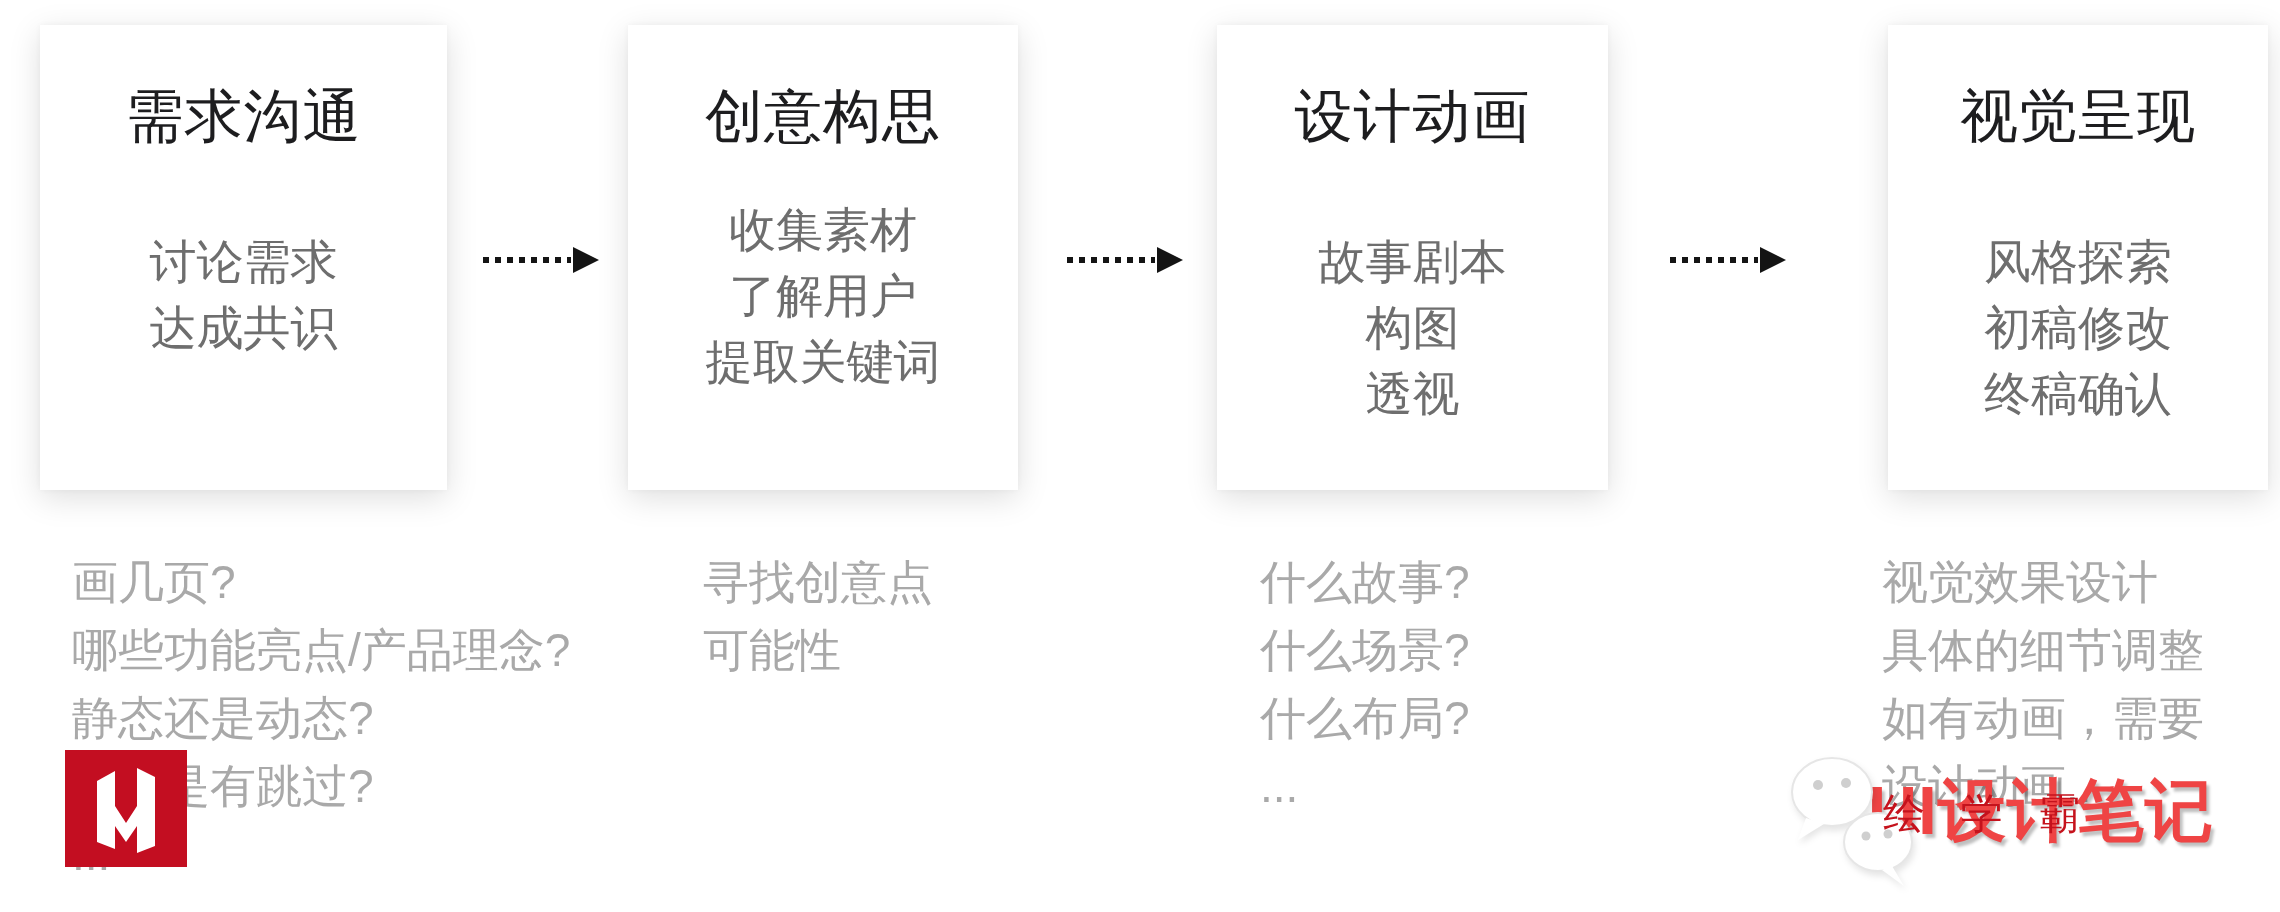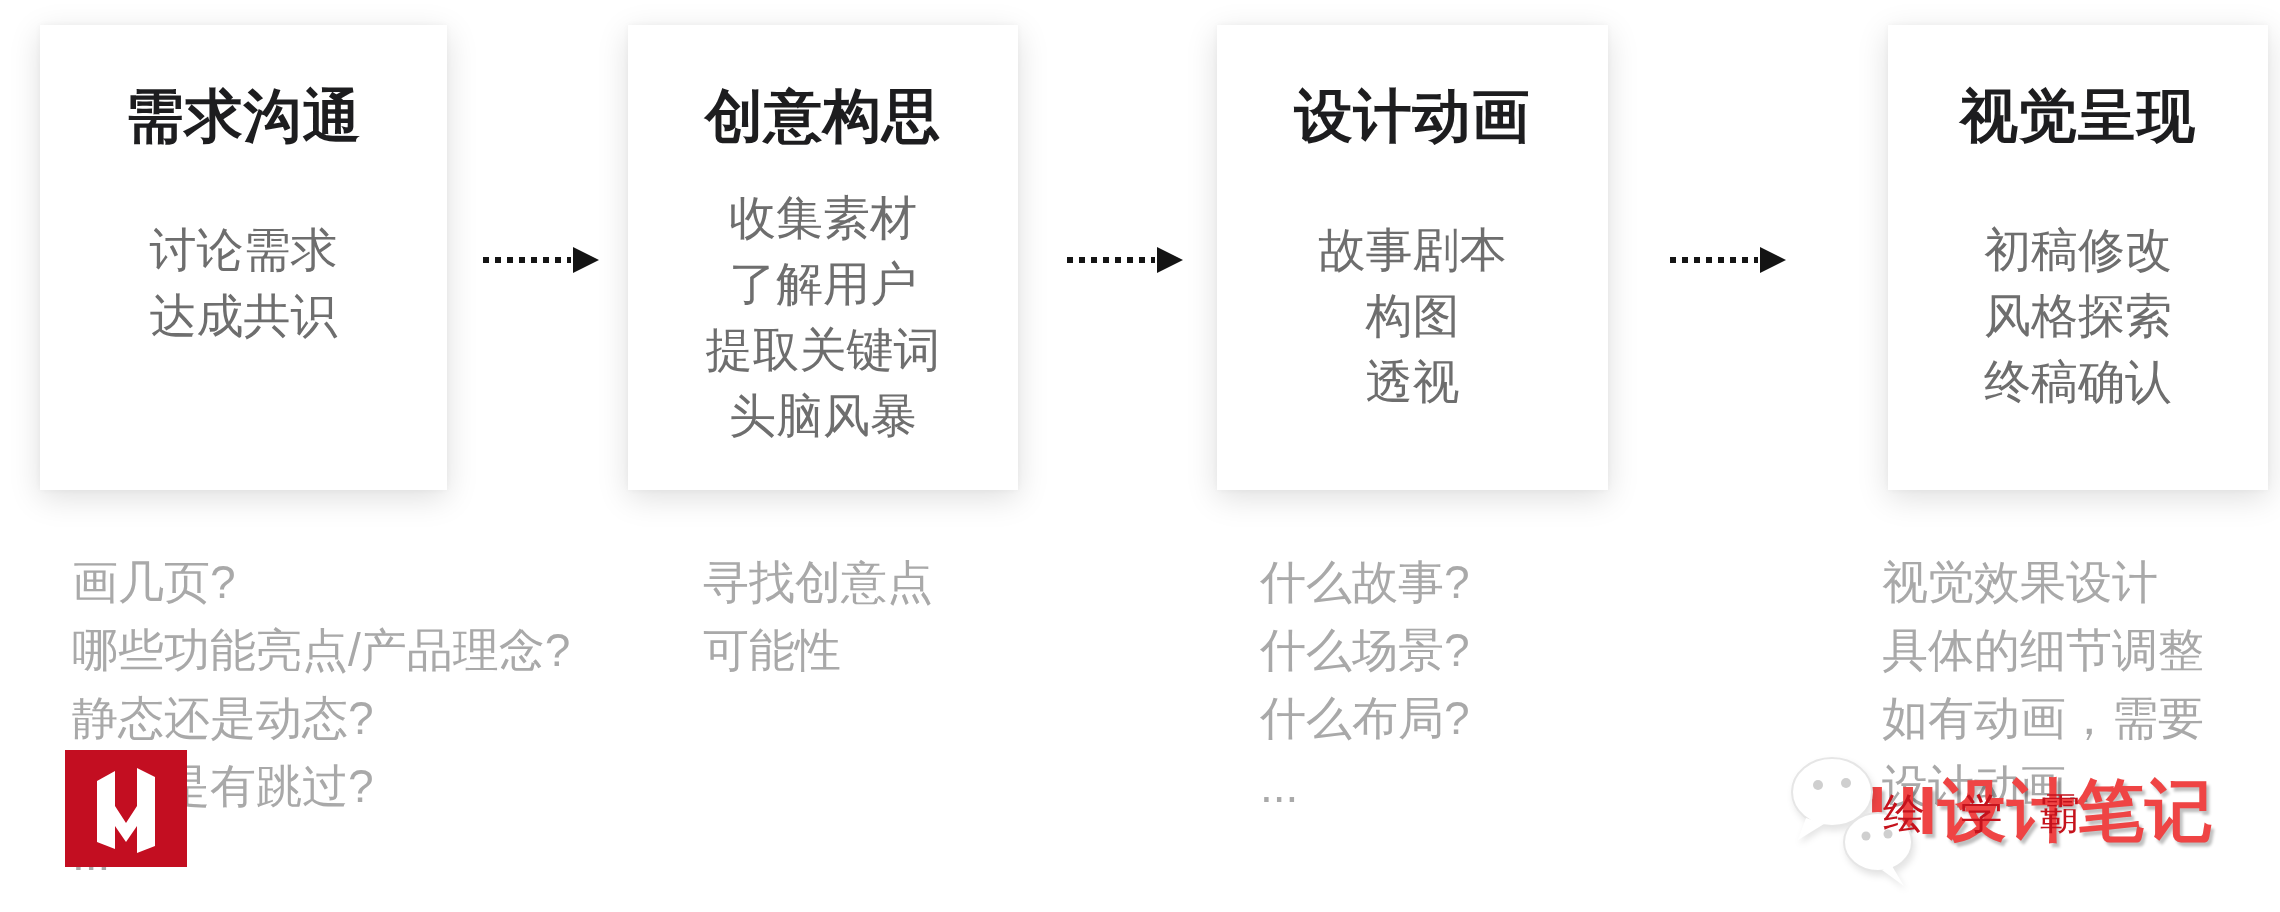--- a/index.html
+++ b/index.html
@@ -11,21 +11,21 @@
   .card{
     position:absolute;top:25px;height:465px;background:#ffffff;
     box-shadow:0 8px 30px rgba(0,0,0,.13), 0 0 6px rgba(0,0,0,.04);
     display:flex;flex-direction:column;align-items:center;
   }
   .c1{left:40px;width:407px}
   .c2{left:628px;width:390px}
   .c3{left:1217px;width:391px}
   .c4{left:1888px;width:380px}
   .card-title{
-    margin:60px 0 4px;font-size:58px;font-weight:700;color:#1d1d1f;
+    margin:60px 0 16px;font-size:58px;font-weight:400;color:#1d1d1f;
     letter-spacing:1px;line-height:62px;text-align:center;
   }
   .card-items{margin-top:66px;text-align:center;}
   .c2 .card-items{margin-top:34px;}
   .card-item{font-size:47px;line-height:66px;color:#6e6e6e;}
   
   .arrow{position:absolute;top:247px;height:26px;display:flex;align-items:center;}
   .a1{left:483px}.a2{left:1067px}.a3{left:1670px}
   .arrow-dots{
     width:88px;height:6px;
@@ -66,38 +66,37 @@
         <div class="card-item">达成共识</div>
       </div>
   </section>
 
   <section class="card c2">
     <h2 class="card-title">创意构思</h2>
     <div class="card-items">
         <div class="card-item">收集素材</div>
         <div class="card-item">了解用户</div>
         <div class="card-item">提取关键词</div>
-        <div class="card-item">头脑风暴</div>
       </div>
   </section>
 
   <section class="card c3">
     <h2 class="card-title">设计动画</h2>
     <div class="card-items">
         <div class="card-item">故事剧本</div>
         <div class="card-item">构图</div>
         <div class="card-item">透视</div>
       </div>
   </section>
 
   <section class="card c4">
     <h2 class="card-title">视觉呈现</h2>
     <div class="card-items">
+        <div class="card-item">风格探索</div>
         <div class="card-item">初稿修改</div>
-        <div class="card-item">风格探索</div>
         <div class="card-item">终稿确认</div>
       </div>
   </section>
 
   <div class="arrow a1">
     <span class="arrow-dots"></span>
     <span class="arrow-head"></span>
   </div>
   <div class="arrow a2">
     <span class="arrow-dots"></span>

